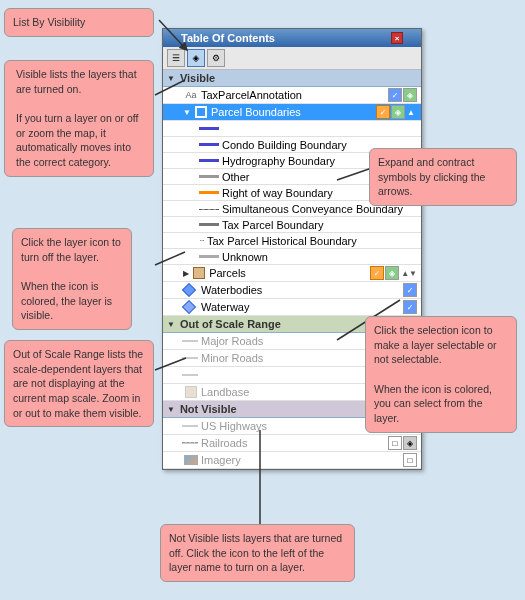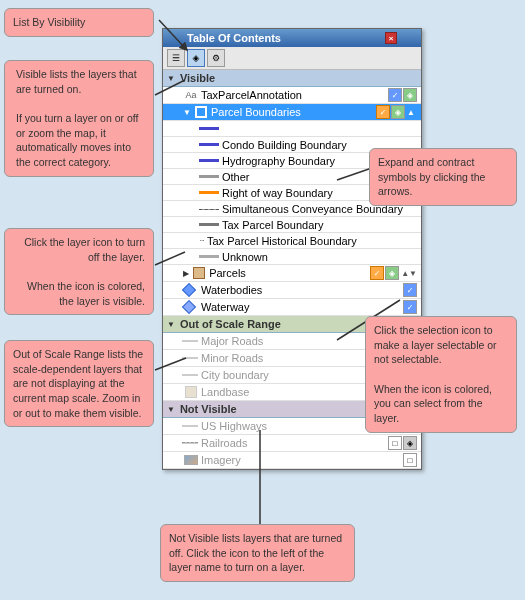--- a/index.html
+++ b/index.html
@@ -83,21 +83,21 @@
       background: #f0f0f0;
       border: 1px solid #666;
       box-shadow: 2px 2px 4px rgba(0,0,0,0.3);
     }
 
     .toc-titlebar {
       background: linear-gradient(to bottom, #6699cc, #3366aa);
       color: white;
       font-size: 11px;
       font-weight: bold;
-      padding: 3px 24px;
+      padding: 3px 18px;
       display: flex;
       justify-content: space-between;
       align-items: flex-start;
     }
 
     .toc-titlebar-buttons {
       display: flex;
       gap: 2px;
     }
 
@@ -302,21 +302,21 @@
 </svg>
 
 <div class="tooltip" id="tooltip-visibility">
   <span>List By Visibility</span>
 </div>
 
 <div class="tooltip" id="tooltip-visible-desc" style="top:60px; left:4px; width:150px;padding-left:11px;">
   <span>Visible lists the layers that are turned on.<br><br>If you turn a layer on or off or zoom the map, it automatically moves into the correct category.</span>
 </div>
 
-<div class="tooltip" id="tooltip-layer-icon" style="top:228px; left:4px; width:150px;text-align:right;">
+<div class="tooltip" id="tooltip-layer-icon" style="top:228px; left:12px; width:120px;">
   <span>Click the layer icon to turn off the layer.<br><br>When the icon is colored, the layer is visible.</span>
 </div>
 
 <div class="tooltip" id="tooltip-out-of-scale" style="top:340px; left:4px; width:150px;">
   <span>Out of Scale Range lists the scale-dependent layers that are not displaying at the current map scale. Zoom in or out to make them visible.</span>
 </div>
 
 <div class="tooltip" id="tooltip-expand" style="top:148px; right:8px; width:148px;">
   <span>Expand and contract symbols by clicking the arrows.</span>
 </div>
@@ -486,21 +486,20 @@
       <div class="sym-line" style="background:#ccc; width:16px; height:2px;"></div>
     </div>
     <span class="layer-name grayed">Minor Roads</span>
   </div>
 
   <div class="layer-item">
     <span class="layer-indent"></span>
     <div class="layer-icon">
       <div class="sym-line" style="background:#ccc; width:16px; height:2px;"></div>
     </div>
-    <span class="layer-name grayed">City boundary</span>
   </div>
 
   <div class="layer-item">
     <span class="layer-indent"></span>
     <div class="layer-icon">
       <div style="width:12px;height:12px;background:#e8e0d0;border:1px solid #ccc;"></div>
     </div>
     <span class="layer-name grayed">Landbase</span>
   </div>
 

